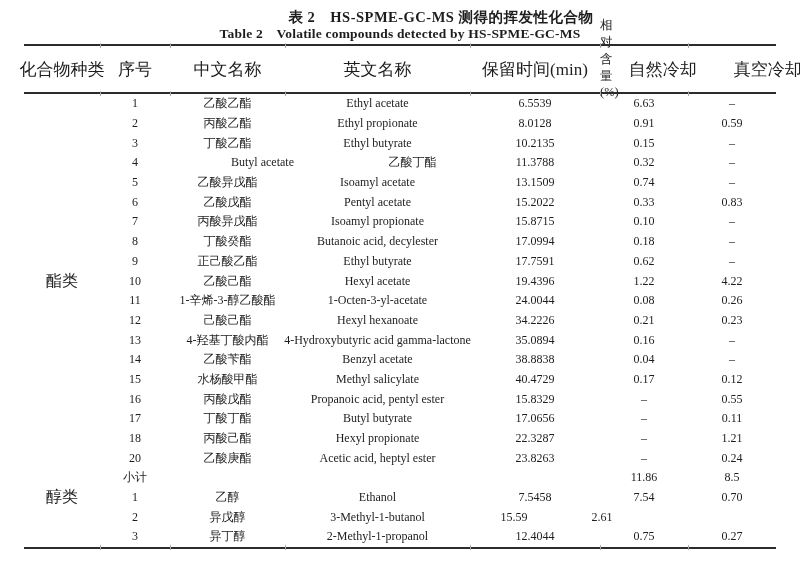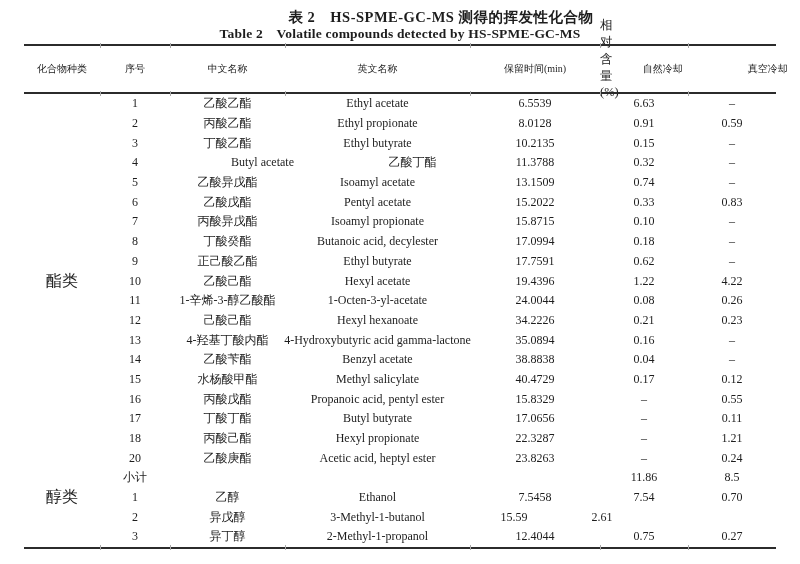--- a/index.html
+++ b/index.html
@@ -9,21 +9,21 @@
     overflow:hidden;
   }
   .title { position:absolute; left:0; width:800px; text-align:center; font-weight:bold; white-space:pre; }
   .title-zh { top:8px; font-size:14.5px; letter-spacing:0.5px;padding-left:41px; }
   .title-en { top:25px; font-size:13.5px; letter-spacing:0.2px;text-align:center; }
 
   .tbl { position:absolute; left:24px; top:44px; width:752px; }
   .rule  { position:relative; height:2px; background:#2b2b2b; }
   .thead { display:flex; height:46px; }
   .th, .td { display:flex; align-items:center; justify-content:center; white-space:nowrap; }
-  .th { font-size:10px; }
+  .th { font-size:17px; }
   .w1{width:76px}.w2{width:70px}.w3{width:115px}.w4{width:185px}.w5{width:130px}
   .w6{width:88px}.w7{width:88px}
 
   .rel-group { width:176px; display:flex; flex-direction:row; }
   .rel-top   { height:25px; display:flex; align-items:center; justify-content:center; font-size:12.5px; }
   .rel-sep   { height:1px; background:#2b2b2b; }
   .rel-bottom{ flex:1; display:flex;gap:17px; }
 
   .tbody .tr { display:flex; height:19.7px; }
   .td { font-size:12px; }

